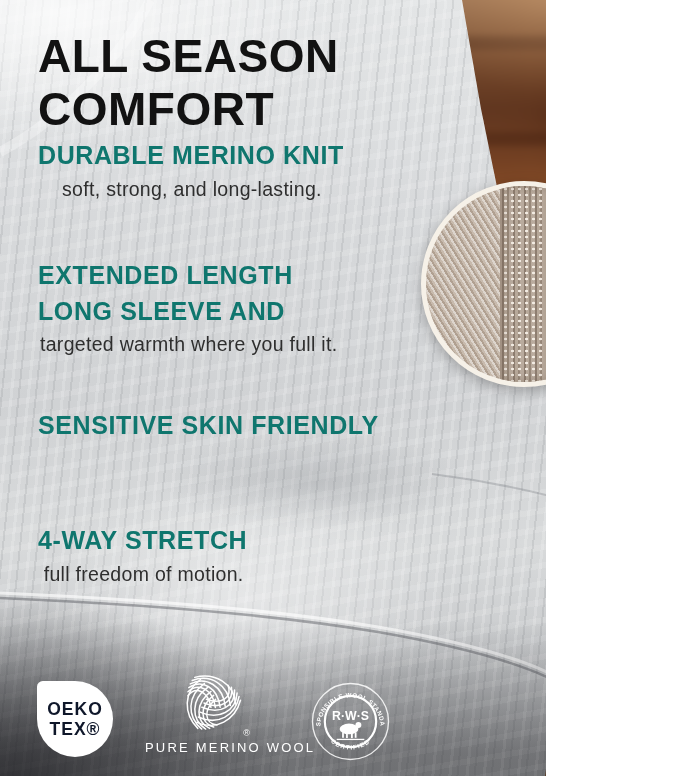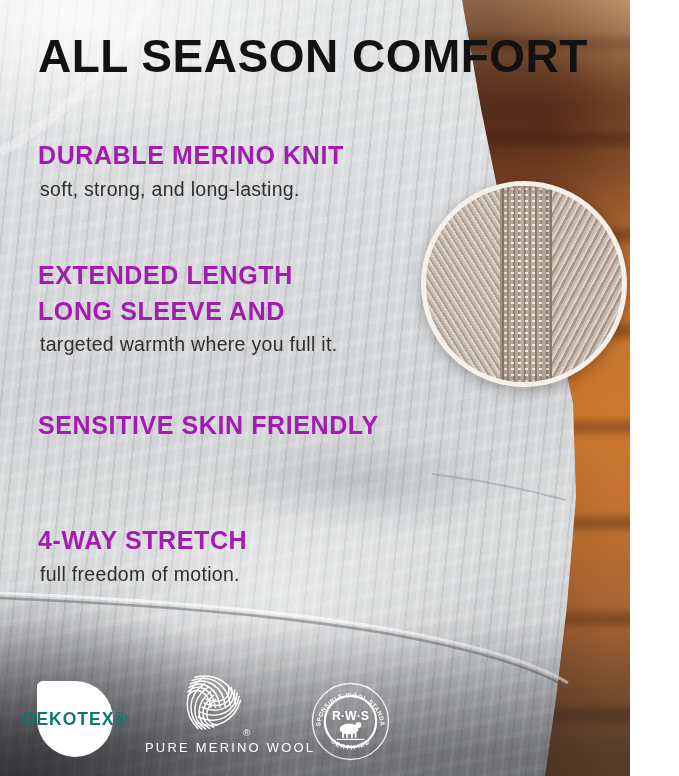--- a/index.html
+++ b/index.html
@@ -1,17 +1,17 @@
 <!DOCTYPE html>
 <html><head>
 <meta charset="utf-8">
 <style>
   html,body{margin:0;padding:0;background:#fff;}
   .canvas{
-    position:relative;width:630px;height:776px;overflow:hidden;
+    position:relative;width:546px;height:776px;overflow:hidden;
     font-family:"Liberation Sans","DejaVu Sans",sans-serif;
     background:#d6d8da;
   }
   
   .wood{
     position:absolute;inset:-12px;
     background:
       radial-gradient(ellipse 250px 230px at 560px 130px, rgba(55,20,10,.55), transparent 70%),
       radial-gradient(ellipse 210px 130px at 100% 2%, rgba(235,195,150,.45), transparent 70%),
       repeating-linear-gradient(180deg, rgba(50,22,8,0) 0 48px, rgba(50,22,8,.30) 48px 62px, rgba(50,22,8,0) 62px 96px),
@@ -35,44 +35,44 @@
   .bottom-shade{
     position:absolute;inset:0;pointer-events:none;
     background:
       radial-gradient(ellipse 430px 310px at 2% 102%, rgba(22,22,26,.72), transparent 65%),
       linear-gradient(180deg, rgba(0,0,0,0) 80%, rgba(30,30,34,.42) 97%);
   }
   
   .title{position:absolute;top:30px;left:38px;margin:0;font-size:46px;line-height:1.15;
          font-weight:700;letter-spacing:.5px;color:#121212;}
   .feature{position:absolute;left:38px;}
-  .feature h2{margin:0;font-size:25px;font-weight:700;color:#a21caf;letter-spacing:.6px;line-height:1.42;}
-  .feature p{margin:4px 0 0 2px;font-size:19.5px;color:#2e2e2e;letter-spacing:.3px;line-height:1.2;}
+  .feature h2{margin:0;font-size:25px;font-weight:700;color:#0f766e;letter-spacing:.6px;line-height:1.42;}
+  .feature p{margin:4px 0 0 2px;font-size:19.5px;color:#2e2e2e;letter-spacing:.3px;line-height:1.2;text-align:center;}
   
   .inset{
     position:absolute;left:421px;top:181px;width:196px;height:196px;border-radius:50%;
     border:5px solid #f6f1e8;overflow:hidden;background:#c6b9ac;
     box-shadow:0 4px 14px rgba(0,0,0,.28);
   }
   .inset .knit-left{position:absolute;top:0;bottom:0;left:0;right:61%;
     background:repeating-linear-gradient(58deg, rgba(255,255,255,.40) 0 2px, rgba(150,130,112,.45) 2px 4px, rgba(205,191,176,.2) 4px 6px);}
   .inset .knit-right{position:absolute;top:0;bottom:0;left:62%;right:0;
     background:repeating-linear-gradient(118deg, rgba(255,255,255,.38) 0 2px, rgba(140,118,100,.5) 2px 4.5px, rgba(205,190,175,.2) 4.5px 7px);}
   .inset .seam{position:absolute;top:0;bottom:0;left:38%;width:24%;background-color:#b4a698;
     background-image:
       radial-gradient(circle 1.6px at 50% 50%, rgba(250,244,236,.9) 0 1.1px, rgba(0,0,0,0) 1.6px),
       repeating-linear-gradient(90deg, rgba(110,92,78,.55) 0 2px, rgba(190,175,160,.3) 2px 5px, rgba(110,92,78,.4) 5px 7px, rgba(200,188,175,.25) 7px 11px);
     background-size:7px 6px, auto;
     border-left:2px solid rgba(120,100,85,.35);border-right:2px solid rgba(120,100,85,.35);
     box-shadow:inset 0 0 12px rgba(90,70,55,.4);}
   
   .oeko{
     position:absolute;left:37px;top:681px;width:76px;height:76px;background:#fff;
-    border-radius:6px 52% 52% 52%;display:flex;flex-direction:row;align-items:center;justify-content:center;
-    font-size:17.5px;font-weight:700;color:#0f766e;letter-spacing:1px;line-height:1.15;
+    border-radius:6px 52% 52% 52%;display:flex;flex-direction:column;align-items:center;justify-content:center;
+    font-size:17.5px;font-weight:700;color:#0f172a;letter-spacing:1px;line-height:1.15;
   }
   .woolmark{position:absolute;left:145px;top:667px;width:132px;text-align:center;color:#fff;}
   .woolmark svg{display:block;margin:0 auto;}
   .woolmark .reg{position:absolute;right:27px;top:61px;font-size:9px;color:#fff;}
   .wm-label{margin-top:3px;font-size:13px;letter-spacing:2.2px;white-space:nowrap;color:#fff;}
   .rws{position:absolute;left:311px;top:682px;}
 </style>
 </head>
 <body>
 

